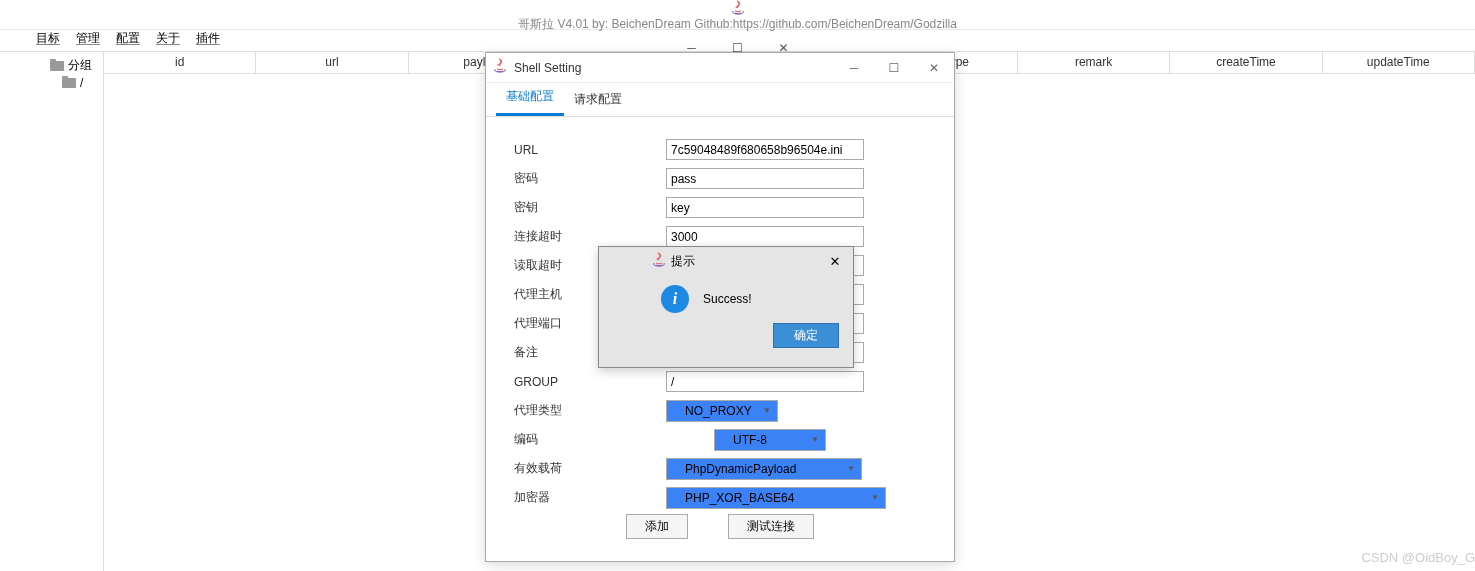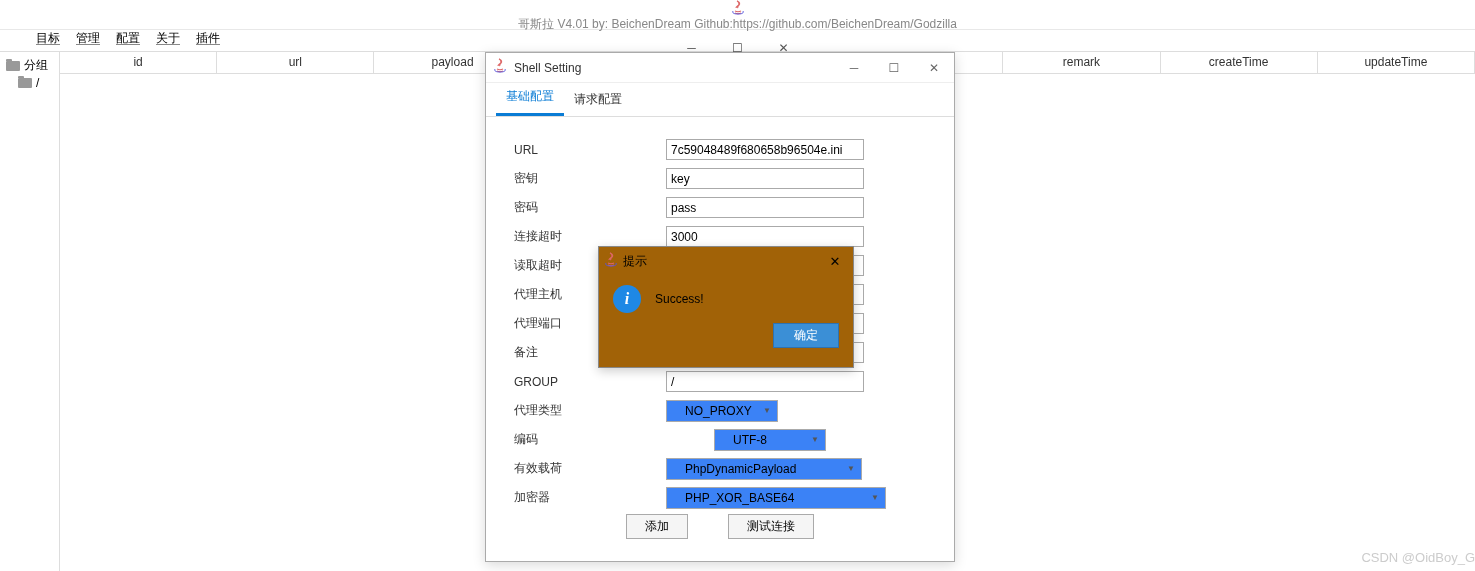--- a/index.html
+++ b/index.html
@@ -7,21 +7,21 @@
     
     .titlebar { height: 30px; display: flex; align-items: center; border-bottom: 1px solid #e8e8e8; background: #fff; flex-direction: column; }
     .titlebar .java-icon { margin: 0 8px; width:16px; height:16px; }
     .titlebar .title-center { flex:1; text-align:center; color:#888; font-size:12px; }
     .win-controls { display:flex; }
     .win-btn { width:46px; height:30px; display:flex; align-items:center; justify-content:center; color:#555; cursor:pointer; }
     
     .menubar { height: 22px; display:flex; align-items:center; padding: 0 8px 4px 30px; gap:4px; border-bottom:1px solid #ddd; }
     .menubar span { padding: 2px 6px; cursor:pointer; text-decoration: underline; text-decoration-color: #888; text-underline-offset: 2px;}
     
-    .main-area { display:flex; height:calc(100% - 52px); }
+    .main-area { display:flex; height:calc(100% - 52px);margin-left:44px; }
     .sidebar { width:60px; border-right:1px solid #ddd; padding:4px; }
     .tree-item { display:flex; align-items:center; gap:4px; padding:1px 2px; }
     .folder-icon { width:14px; height:10px; background:#999; display:inline-block; position:relative; border-radius:1px; }
     .folder-icon::before { content:''; position:absolute; top:-2px; left:0; width:6px; height:2px; background:#999; border-radius:1px 1px 0 0;}
     
     .table-area { flex:1; }
     .table-header { display:flex; height:22px; border-bottom:1px solid #ddd; }
     .th { flex:1; border-right:1px solid #ddd; padding:3px 6px; text-align:center; color:#333; }
     
     
@@ -38,21 +38,21 @@
     .form { padding:18px 28px; }
     .row { display:flex; align-items:center; height:29px; }
     .row .lbl { width:152px; color:#333; }
     .row input[type=text] { width:198px; height:21px; border:1px solid #aaa; padding:0 4px; background:#fff; }
     .row select, .combo { height:22px; border:1px solid #aaa; background:#3b82f6; padding:0 20px 0 18px; position:relative; display:inline-flex; align-items:center; cursor:pointer;}
     .combo::after { content:'▼'; position:absolute; right:6px; font-size:8px; color:#555;}
     .btn-row { display:flex; gap:40px; justify-content:center; margin-top:2px;}
     .btn { border:1px solid #aaa; background:#f5f5f5; padding:3px 18px; cursor:pointer; }
     
     
-    .alert { position:absolute; left:598px; top:246px; width:256px; height:122px; background:#a16207; border:1px solid #888; box-shadow:0 3px 10px rgba(0,0,0,.2); }
+    .alert { position:absolute; left:598px; top:246px; width:256px; height:122px; background:#e5e5e5; border:1px solid #888; box-shadow:0 3px 10px rgba(0,0,0,.2);padding-left:48px; }
     .alert-title { height:28px; display:flex; align-items:center; padding:0 4px; }
     .alert-title .at { margin-left:4px; }
     .alert-title .ax { margin-left:auto; width:28px; text-align:center; cursor:pointer; font-size:13px;}
     .alert-body { display:flex; align-items:center; padding:10px 14px; gap:14px;}
     .info-icon { width:28px; height:28px; border-radius:50%; background:#1e88e5; color:#fff; display:flex; align-items:center; justify-content:center; font-weight:bold; font-size:16px; font-family: Georgia, serif; font-style: italic;}
     .alert-foot { display:flex; justify-content:flex-end; padding:0 14px 10px;}
     .ok-btn { background:#3b8fd6; color:#fff; border:1px solid #2e72b0; padding:3px 20px; cursor:pointer;}
     
     .watermark { position:absolute; right:0; bottom:6px; color:#ccc; font-size:13px;}
     
@@ -128,26 +128,26 @@
   <div class="tabs">
     <div class="tab active">基础配置</div>
     <div class="tab">请求配置</div>
   </div>
   <div class="form">
     <div class="row">
         <span class="lbl">URL</span>
         <input type="text" value="7c59048489f680658b96504e.ini" style="">
       </div>
     <div class="row">
+        <span class="lbl">密码</span>
+        <input type="text" value="pass" style="">
+      </div>
+    <div class="row">
         <span class="lbl">密钥</span>
         <input type="text" value="key" style="">
-      </div>
-    <div class="row">
-        <span class="lbl">密码</span>
-        <input type="text" value="pass" style="">
       </div>
     <div class="row">
         <span class="lbl">连接超时</span>
         <input type="text" value="3000" style="">
       </div>
     <div class="row">
         <span class="lbl">读取超时</span>
         <input type="text" value="" style="">
       </div>
     <div class="row">

